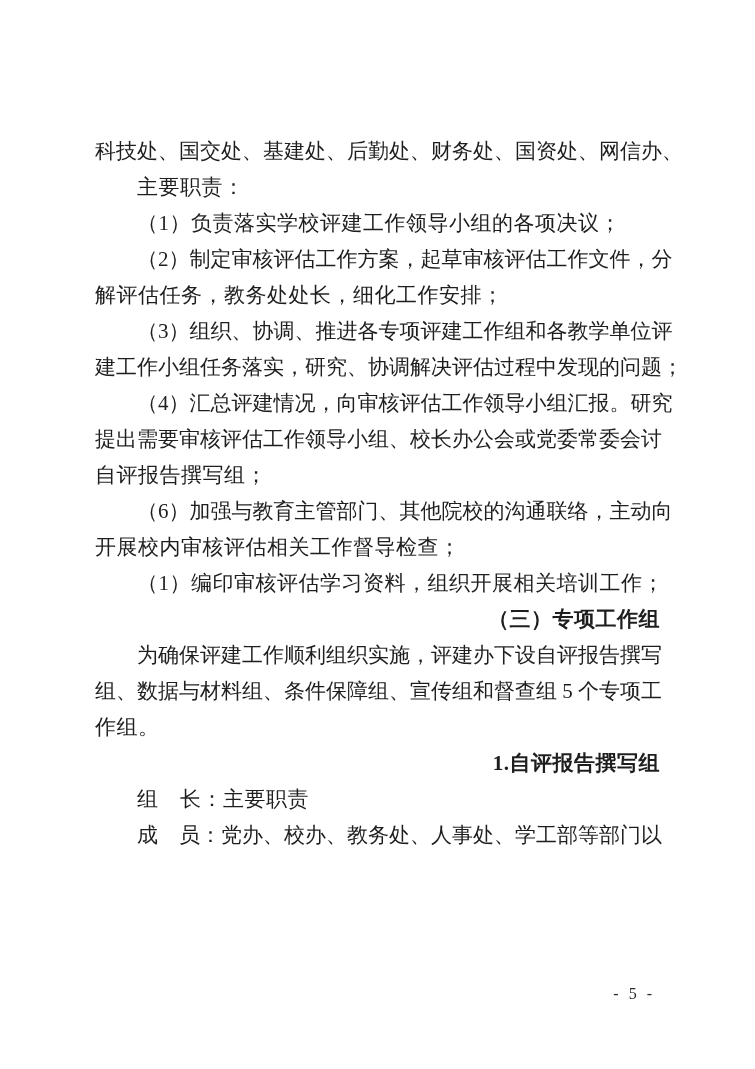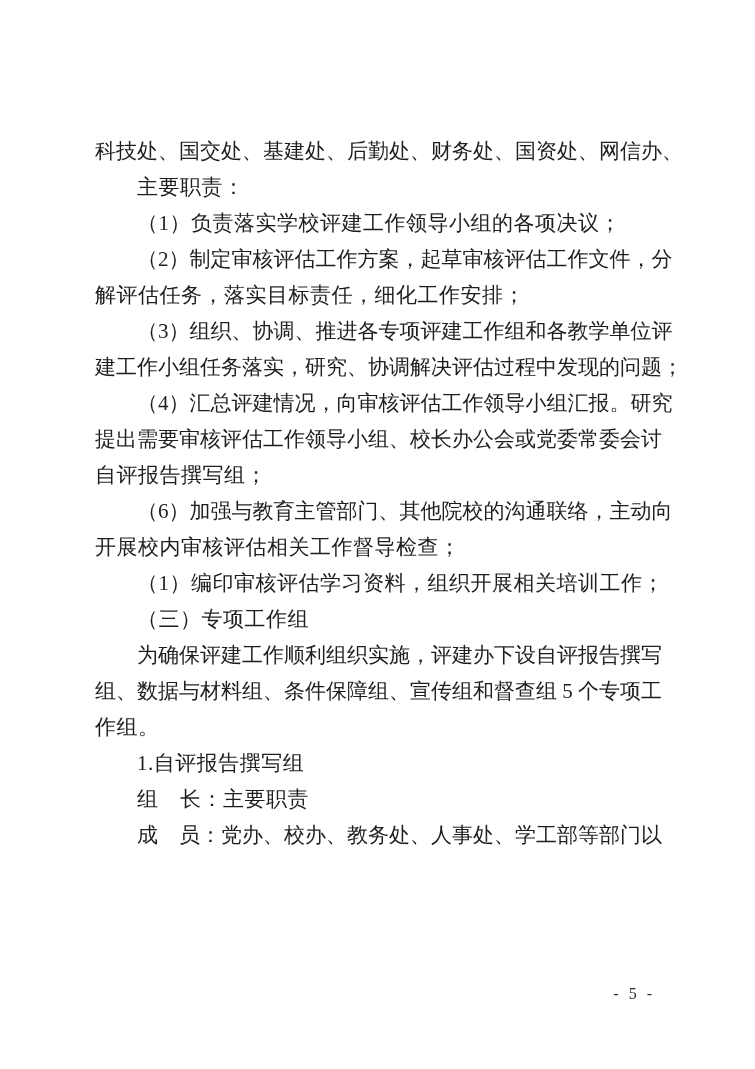--- a/index.html
+++ b/index.html
@@ -26,21 +26,22 @@
   .line {
     height: 36px;
     line-height: 36px;
     white-space: pre;
     letter-spacing: 0.5px;
   }
   .line.indent {
     padding-left: 42px;
   }
   .line.bold {
-    font-weight: normal;
+    font-weight: bold;
+    text-align: right;
   }
   .line.fit {
     display: flex;
     justify-content: space-between;
     letter-spacing: 0;
   }
   .line.fit span {
     white-space: pre;
   }
   .footer {
@@ -56,21 +57,21 @@
 </head>
 <body>
 
 <div class="page">
   <main class="content">
 
   <div class="line fit"><span>科</span><span>技</span><span>处</span><span>、</span><span>国</span><span>交</span><span>处</span><span>、</span><span>基</span><span>建</span><span>处</span><span>、</span><span>后</span><span>勤</span><span>处</span><span>、</span><span>财</span><span>务</span><span>处</span><span>、</span><span>国</span><span>资</span><span>处</span><span>、</span><span>网</span><span>信</span><span>办</span><span>、</span></div>
       <div class="line indent">主要职责：</div>
       <div class="line indent">（1）负责落实学校评建工作领导小组的各项决议；</div>
       <div class="line indent fit"><span>（</span><span>2</span><span>）</span><span>制</span><span>定</span><span>审</span><span>核</span><span>评</span><span>估</span><span>工</span><span>作</span><span>方</span><span>案</span><span>，</span><span>起</span><span>草</span><span>审</span><span>核</span><span>评</span><span>估</span><span>工</span><span>作</span><span>文</span><span>件</span><span>，</span><span>分</span></div>
-      <div class="line">解评估任务，落实目标责任，细化工作安排；</div>
+      <div class="line">解评估任务，教务处处长，细化工作安排；</div>
       <div class="line indent fit"><span>（</span><span>3</span><span>）</span><span>组</span><span>织</span><span>、</span><span>协</span><span>调</span><span>、</span><span>推</span><span>进</span><span>各</span><span>专</span><span>项</span><span>评</span><span>建</span><span>工</span><span>作</span><span>组</span><span>和</span><span>各</span><span>教</span><span>学</span><span>单</span><span>位</span><span>评</span></div>
       <div class="line fit"><span>建</span><span>工</span><span>作</span><span>小</span><span>组</span><span>任</span><span>务</span><span>落</span><span>实</span><span>，</span><span>研</span><span>究</span><span>、</span><span>协</span><span>调</span><span>解</span><span>决</span><span>评</span><span>估</span><span>过</span><span>程</span><span>中</span><span>发</span><span>现</span><span>的</span><span>问</span><span>题</span><span>；</span></div>
       <div class="line indent fit"><span>（</span><span>4</span><span>）</span><span>汇</span><span>总</span><span>评</span><span>建</span><span>情</span><span>况</span><span>，</span><span>向</span><span>审</span><span>核</span><span>评</span><span>估</span><span>工</span><span>作</span><span>领</span><span>导</span><span>小</span><span>组</span><span>汇</span><span>报</span><span>。</span><span>研</span><span>究</span></div>
       <div class="line fit"><span>提</span><span>出</span><span>需</span><span>要</span><span>审</span><span>核</span><span>评</span><span>估</span><span>工</span><span>作</span><span>领</span><span>导</span><span>小</span><span>组</span><span>、</span><span>校</span><span>长</span><span>办</span><span>公</span><span>会</span><span>或</span><span>党</span><span>委</span><span>常</span><span>委</span><span>会</span><span>讨</span></div>
       <div class="line">自评报告撰写组；</div>
       <div class="line indent fit"><span>（</span><span>6</span><span>）</span><span>加</span><span>强</span><span>与</span><span>教</span><span>育</span><span>主</span><span>管</span><span>部</span><span>门</span><span>、</span><span>其</span><span>他</span><span>院</span><span>校</span><span>的</span><span>沟</span><span>通</span><span>联</span><span>络</span><span>，</span><span>主</span><span>动</span><span>向</span></div>
       <div class="line">开展校内审核评估相关工作督导检查；</div>
       <div class="line indent">（1）编印审核评估学习资料，组织开展相关培训工作；</div>
       <div class="line indent bold">（三）专项工作组</div>
       <div class="line indent fit"><span>为</span><span>确</span><span>保</span><span>评</span><span>建</span><span>工</span><span>作</span><span>顺</span><span>利</span><span>组</span><span>织</span><span>实</span><span>施</span><span>，</span><span>评</span><span>建</span><span>办</span><span>下</span><span>设</span><span>自</span><span>评</span><span>报</span><span>告</span><span>撰</span><span>写</span></div>

